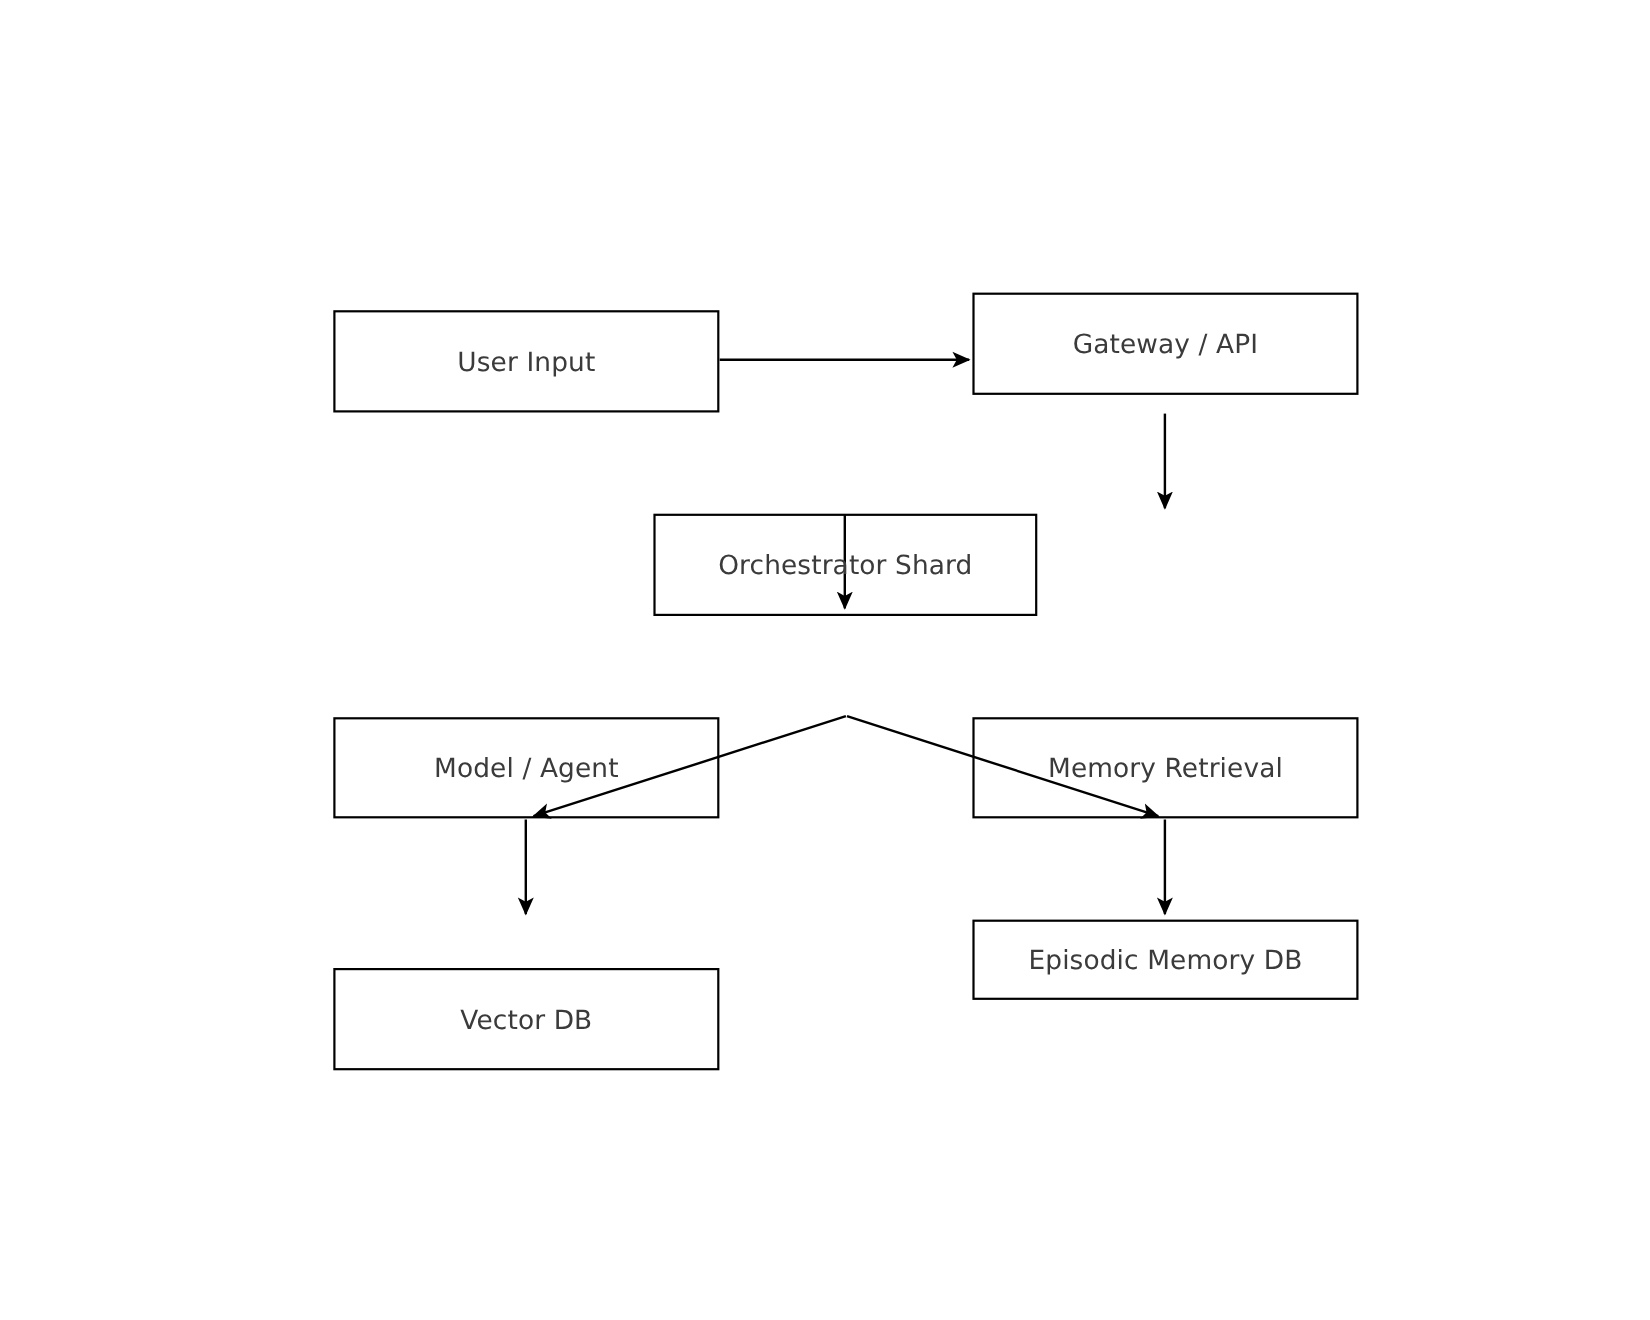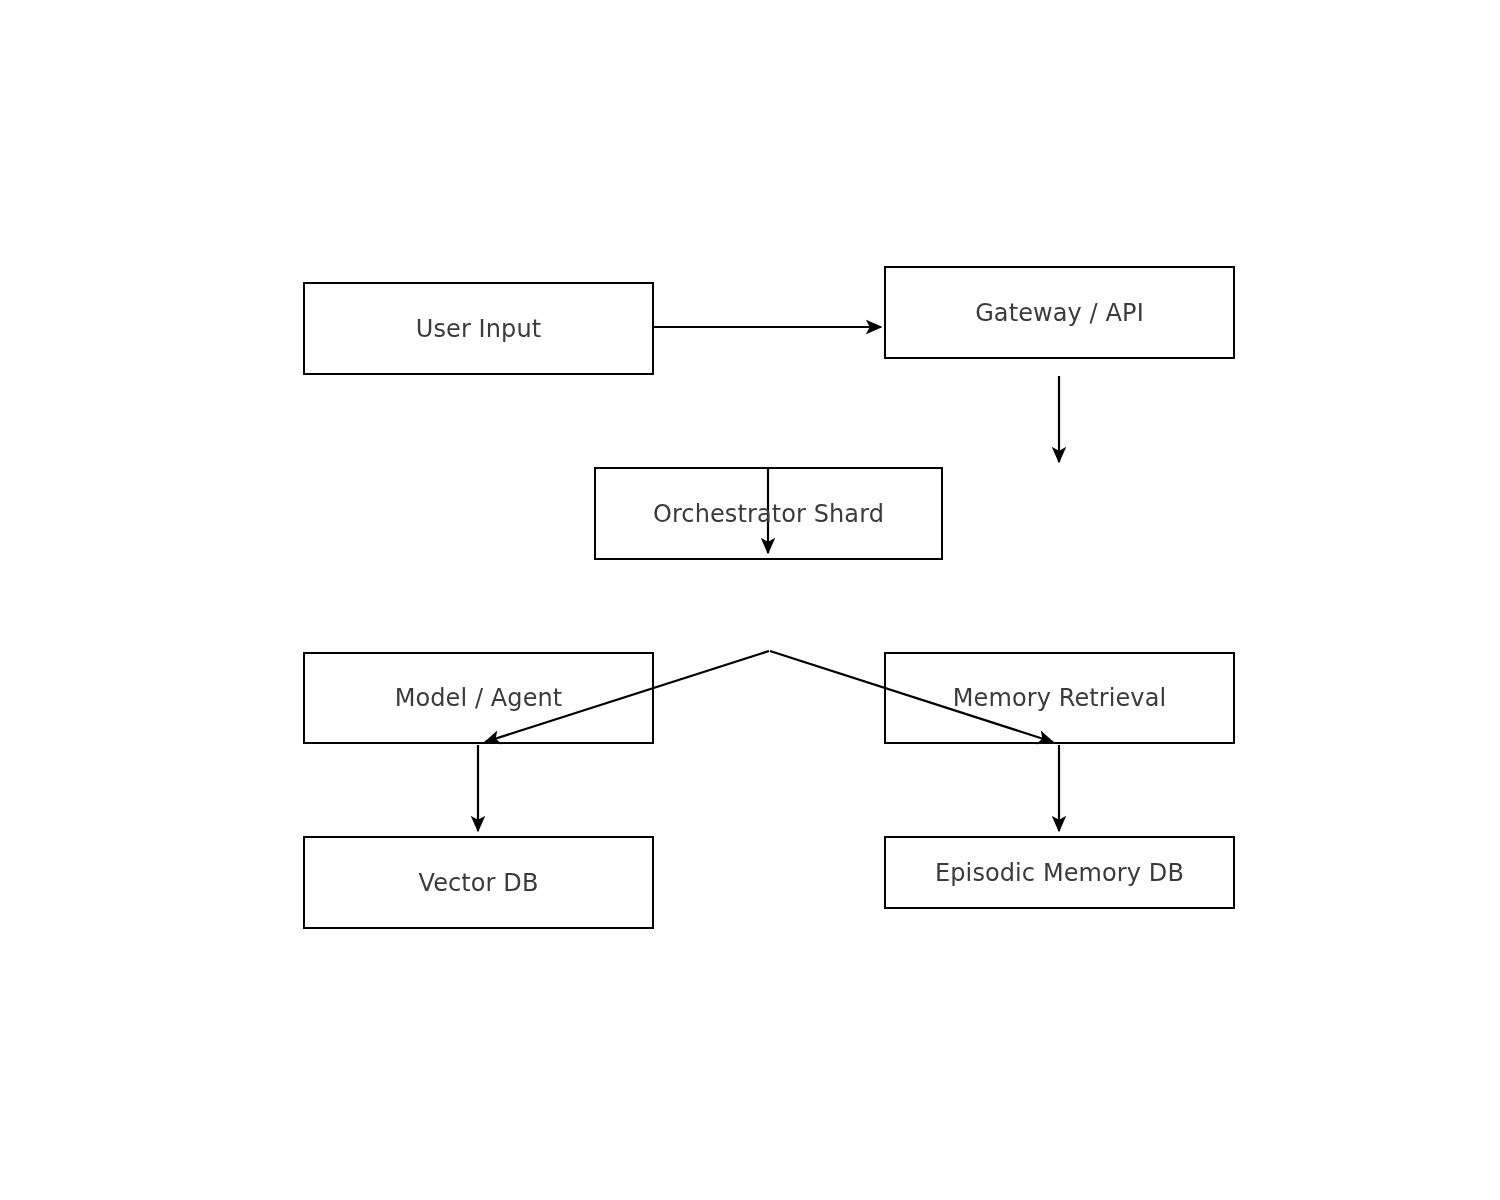--- a/index.html
+++ b/index.html
@@ -43,21 +43,21 @@
     letter-spacing: 0.1px;
     white-space: nowrap;
     line-height: 1;
   }
   
   #node-user-input        { left: 303px; top: 282px; width: 351px; height: 93px; }
   #node-gateway-api       { left: 884px; top: 266px; width: 351px; height: 93px; }
   #node-orchestrator      { left: 594px; top: 467px; width: 349px; height: 93px; background: transparent; justify-content: center; }
   #node-model-agent       { left: 303px; top: 652px; width: 351px; height: 92px; background: transparent; }
   #node-memory-retrieval  { left: 884px; top: 652px; width: 351px; height: 92px; background: transparent; }
-  #node-vector-db         { left: 303px; top: 836px; width: 351px; height: 93px; }
+  #node-vector-db         { left: 303px; top: 880px; width: 351px; height: 93px; }
   #node-episodic-db       { left: 884px; top: 836px; width: 351px; height: 73px; }
 </style>
 </head>
 <body>
 
 <div id="diagram-canvas">
 
   <svg id="edge-layer" viewBox="0 0 1500 1200" width="1500" height="1200" aria-hidden="true">
     <defs>
       <marker id="arrowhead" viewBox="0 0 10 10" refX="9.2" refY="5" markerWidth="7.5" markerHeight="7.5" orient="auto-start-reverse">

